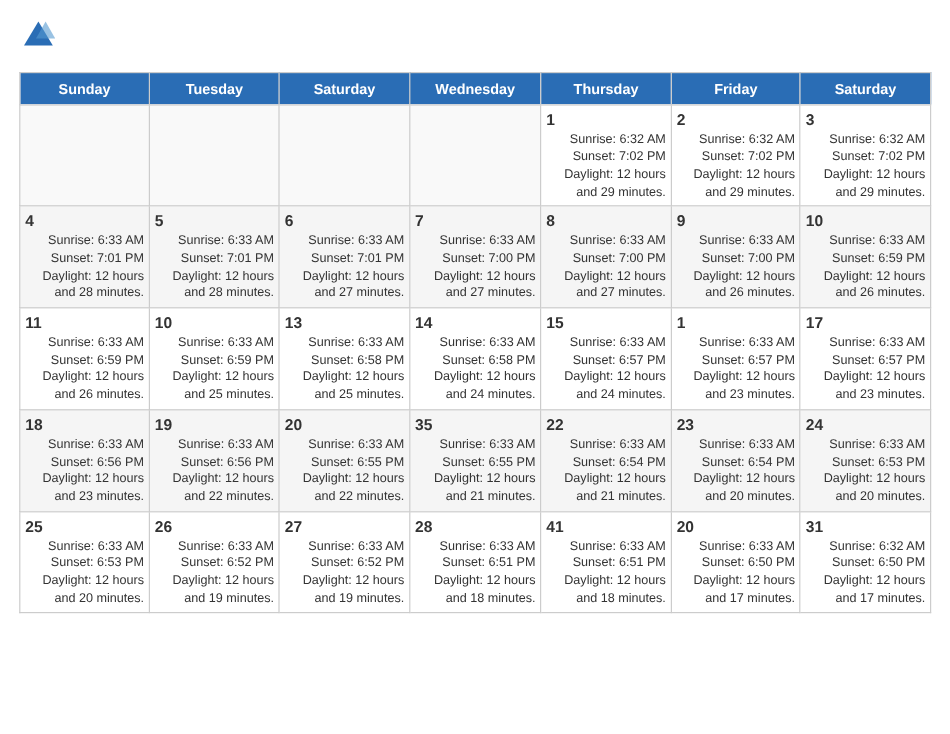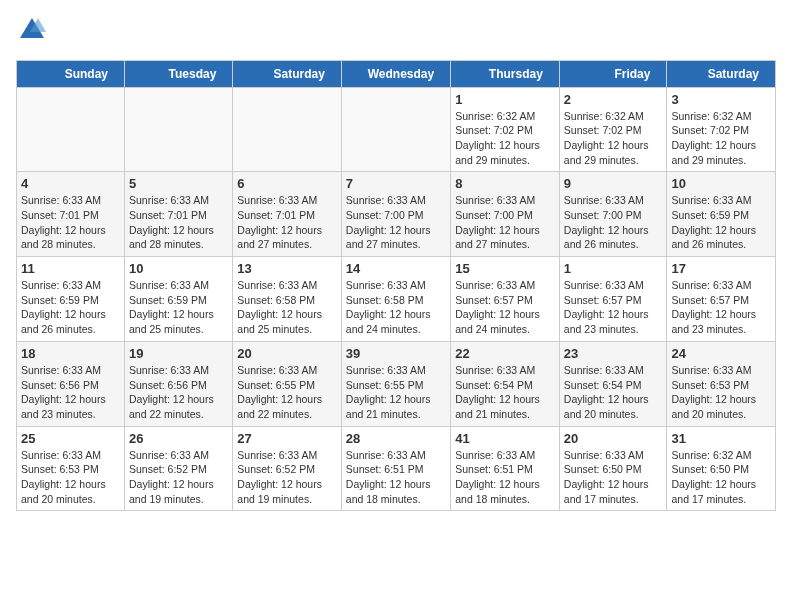--- a/index.html
+++ b/index.html
@@ -46,21 +46,21 @@
     }
     .calendar {
       width: 100%;
       border-collapse: collapse;
       font-size: 11px;
     }
     .calendar th {
       background-color: #2a6db5;
       color: #fff;
       padding: 6px 16px;
-      text-align: right;
+      text-align: center;
       border: 1px solid #ccc;
       font-size: 12px;
     }
     .calendar td {
       vertical-align: top;
       border: 1px solid #ccc;
       padding: 4px;
       width: 110px;
       min-height: 70px;
       background: #fff;
@@ -71,20 +71,21 @@
     .day-number {
       font-size: 13px;
       font-weight: bold;
       color: #333;
       margin-bottom: 2px;
     }
     .day-info {
       color: #333;
       font-size: 10.5px;
       line-height: 1.4;
+      text-align: right;
     }
     tr:nth-child(even) td {
       background: #f5f5f5;
     }
     tr:nth-child(even) td.empty {
       background: #f0f0f0;
     }
   </style>
 </head>
 <body>
@@ -207,21 +208,21 @@
         </td>
         <td>
           <div class="day-number">19</div>
           <div class="day-info">Sunrise: 6:33 AM<br>Sunset: 6:56 PM<br>Daylight: 12 hours<br>and 22 minutes.</div>
         </td>
         <td>
           <div class="day-number">20</div>
           <div class="day-info">Sunrise: 6:33 AM<br>Sunset: 6:55 PM<br>Daylight: 12 hours<br>and 22 minutes.</div>
         </td>
         <td>
-          <div class="day-number">39</div>
+          <div class="day-number">35</div>
           <div class="day-info">Sunrise: 6:33 AM<br>Sunset: 6:55 PM<br>Daylight: 12 hours<br>and 21 minutes.</div>
         </td>
         <td>
           <div class="day-number">22</div>
           <div class="day-info">Sunrise: 6:33 AM<br>Sunset: 6:54 PM<br>Daylight: 12 hours<br>and 21 minutes.</div>
         </td>
         <td>
           <div class="day-number">23</div>
           <div class="day-info">Sunrise: 6:33 AM<br>Sunset: 6:54 PM<br>Daylight: 12 hours<br>and 20 minutes.</div>
         </td>

